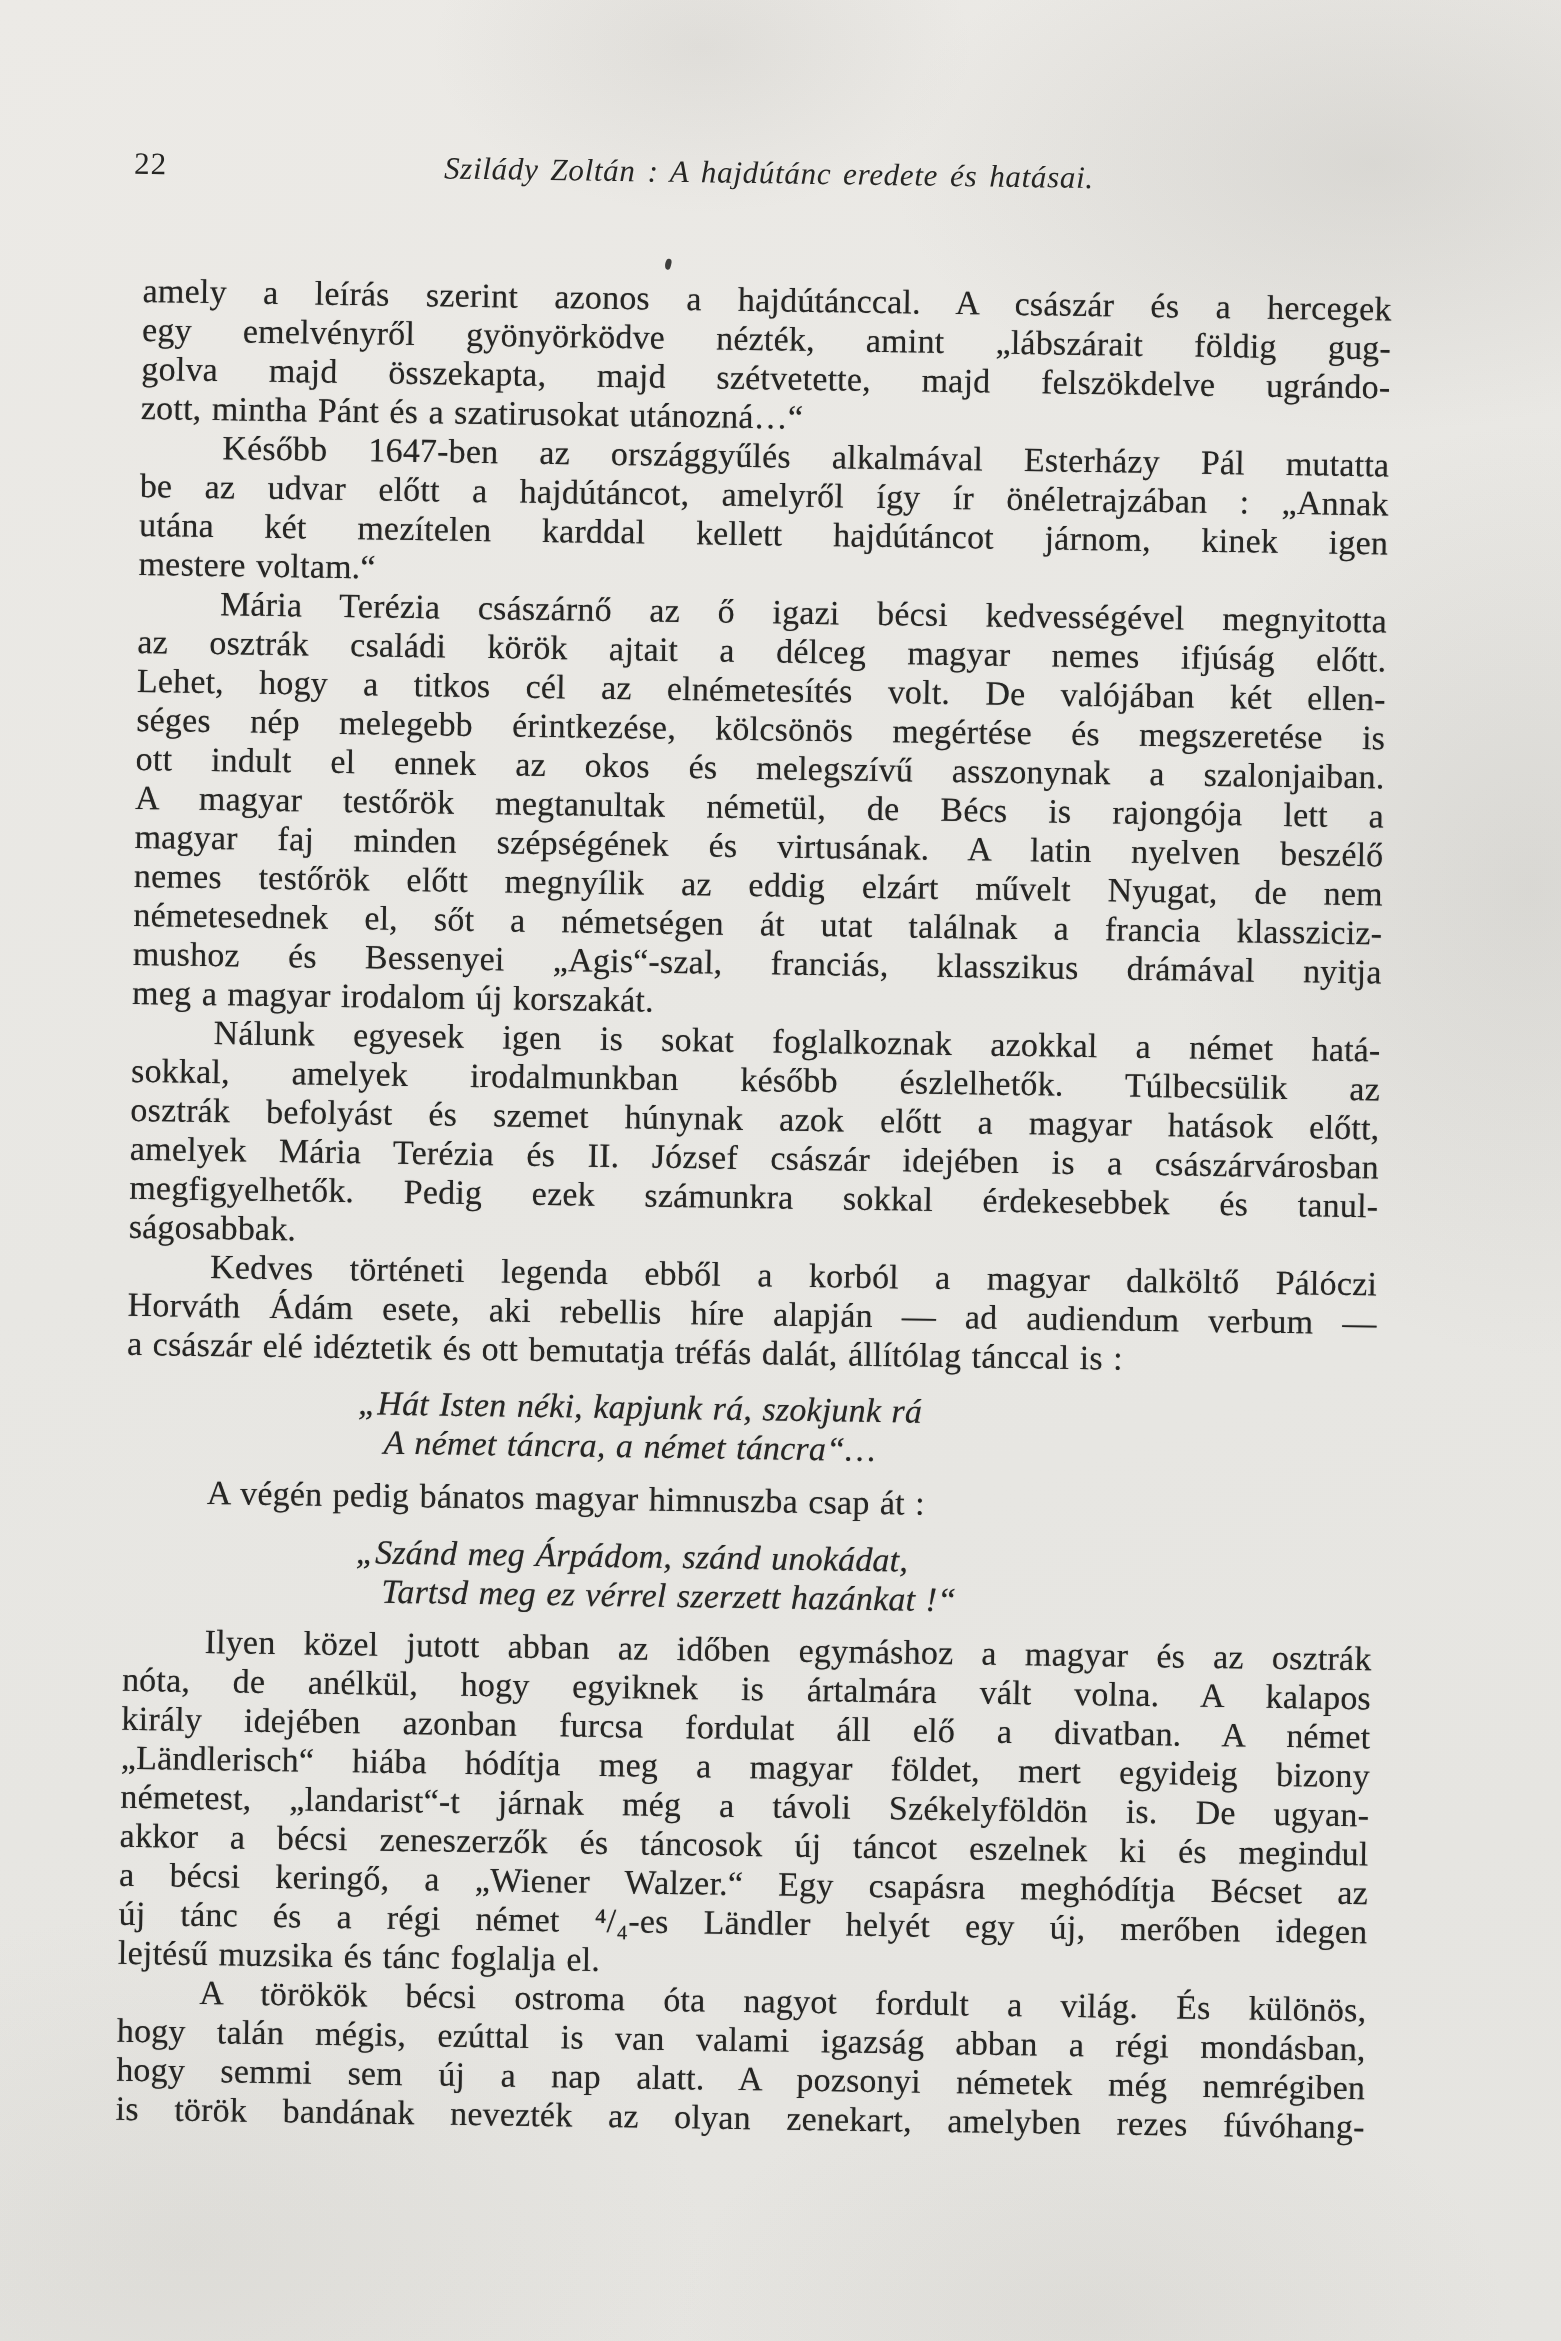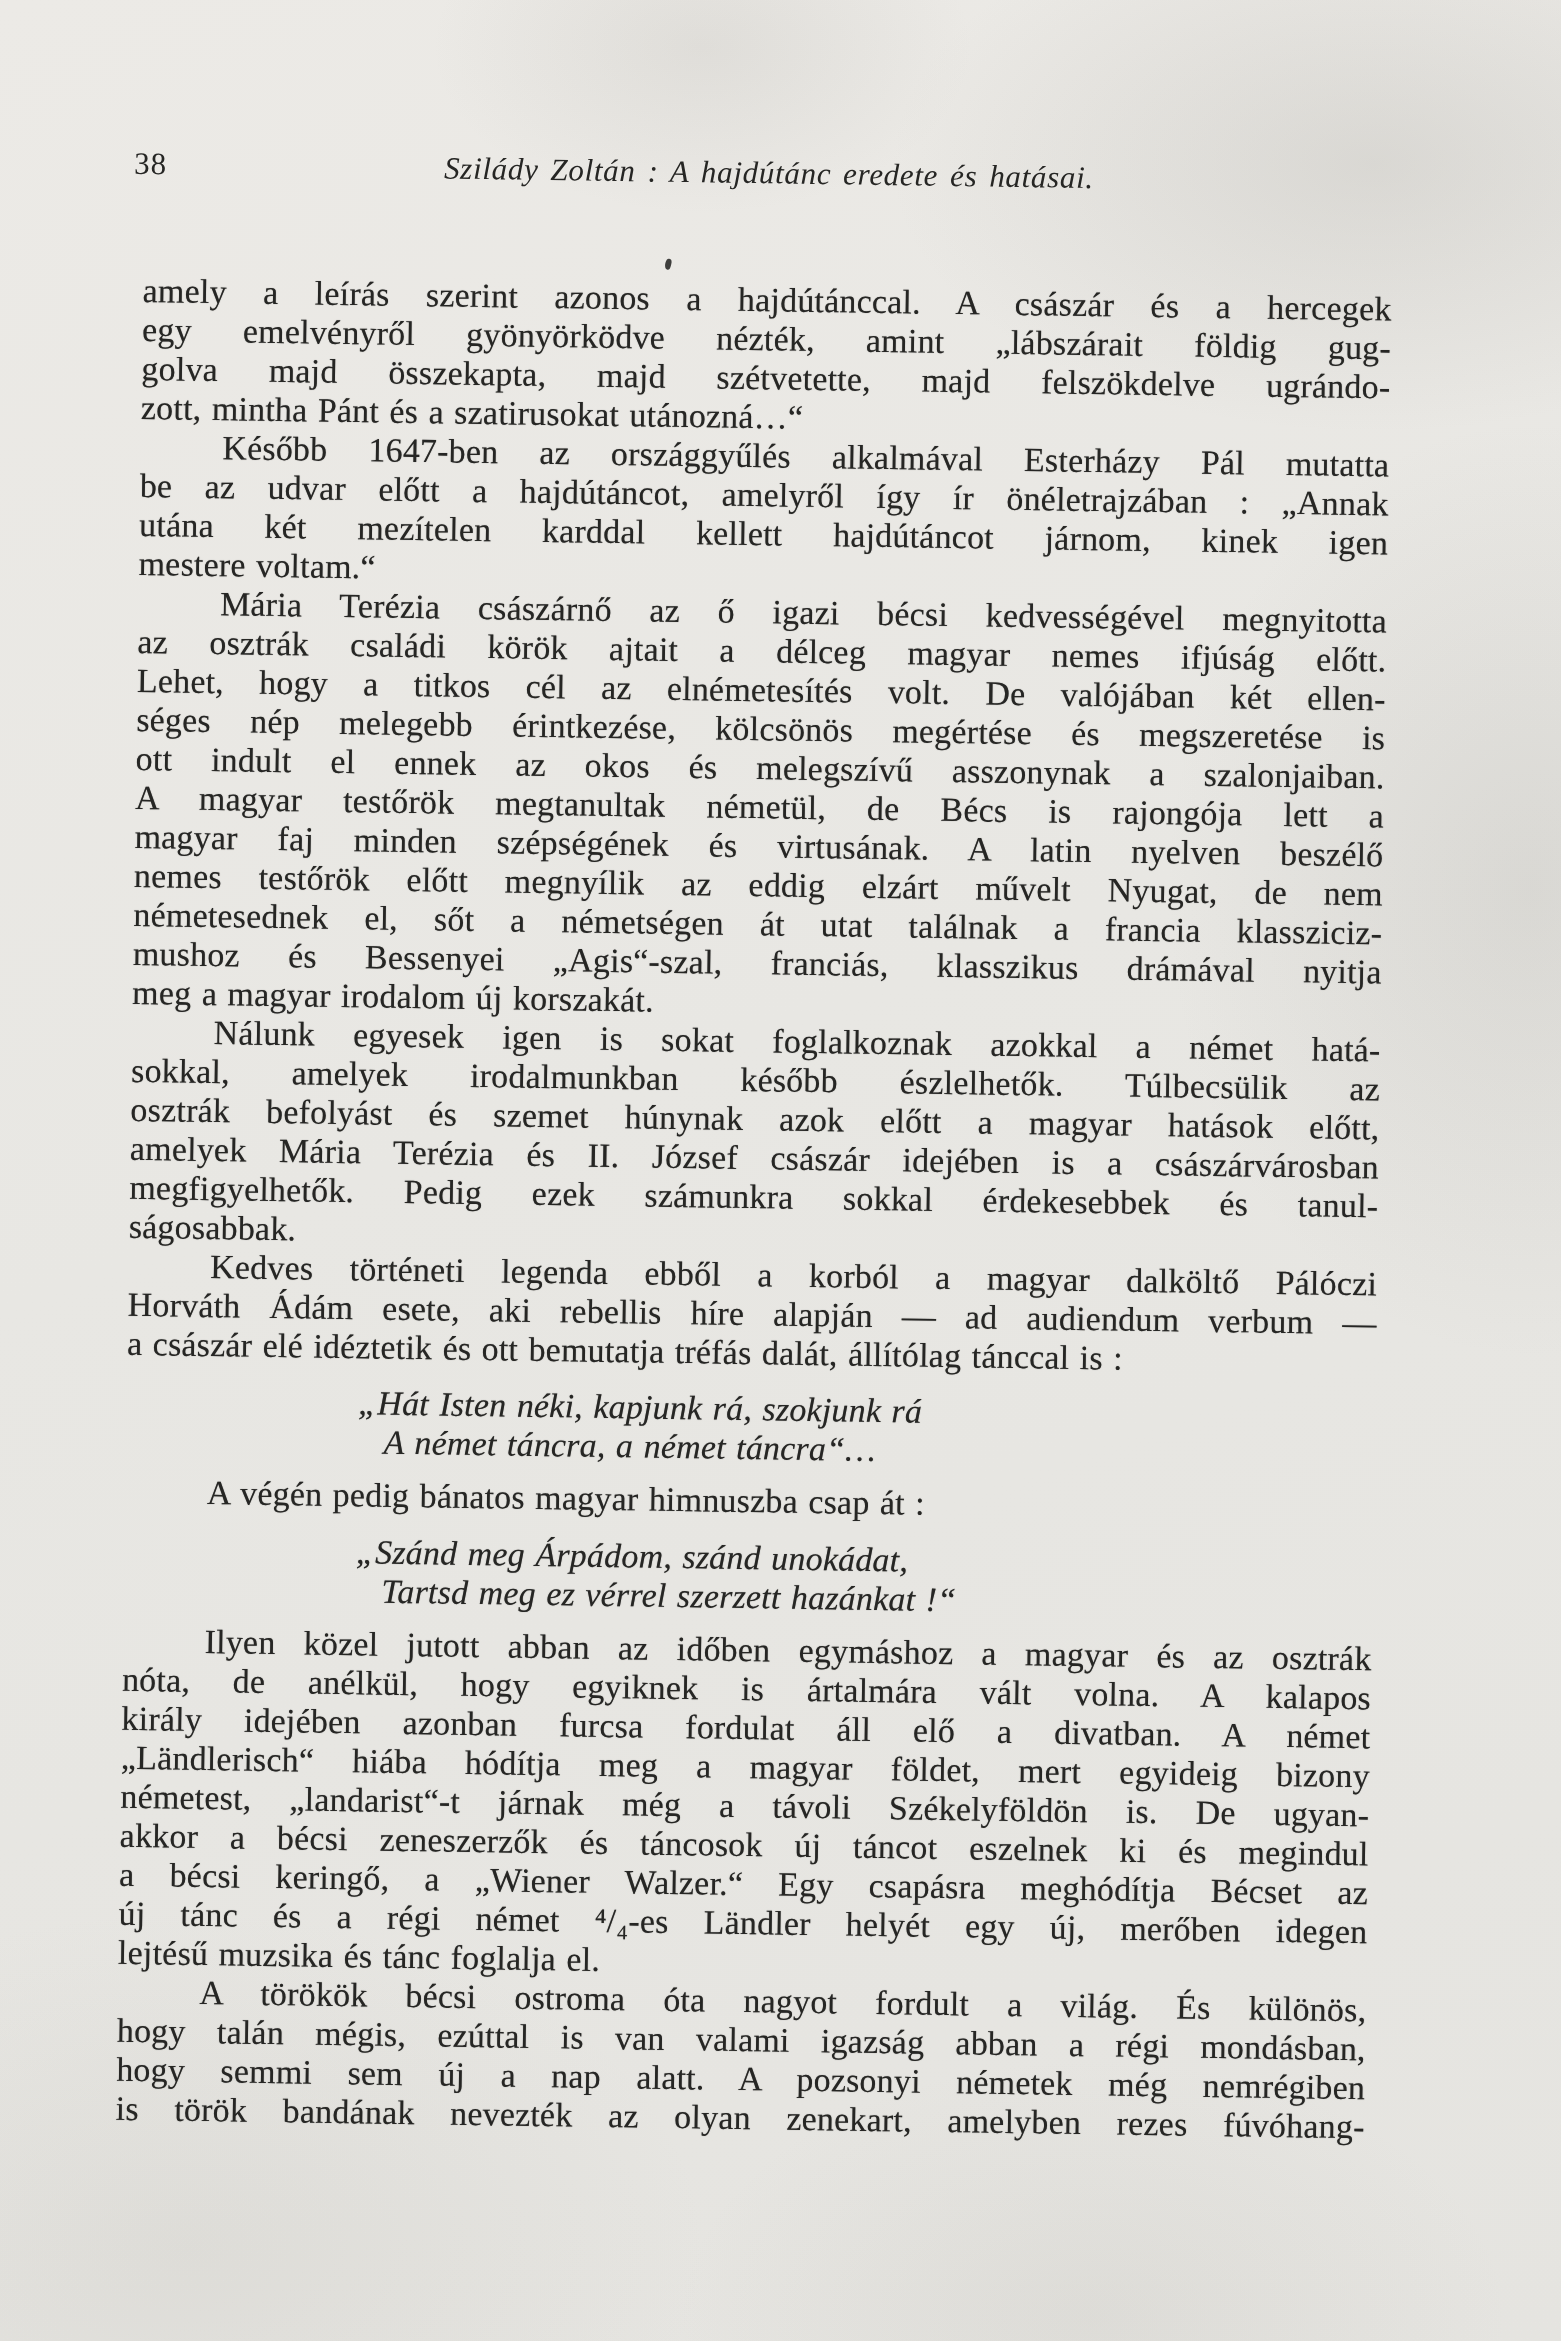--- a/index.html
+++ b/index.html
@@ -88,21 +88,21 @@
   }
   .verse .line:nth-child(2) { padding-left: 26px; }
 </style>
 </head>
 <body>
 
 <div class="paper">
   <div class="sheet">
 
     <div class="running-header">
-      <span class="page-number">38</span>
+      <span class="page-number">22</span>
       <span class="running-title">Szilády Zoltán :  A hajdútánc eredete és hatásai.</span>
     </div>
 
     <div class="ink-speck"></div>
 
     <div class="body-text">
         <div class="para">
           <div class="line">amely a leírás szerint azonos a hajdútánccal. A császár és a hercegek</div>
           <div class="line">egy emelvényről gyönyörködve nézték, amint „lábszárait földig gug-</div>
           <div class="line">golva majd összekapta, majd szétvetette, majd felszökdelve ugrándo-</div>

